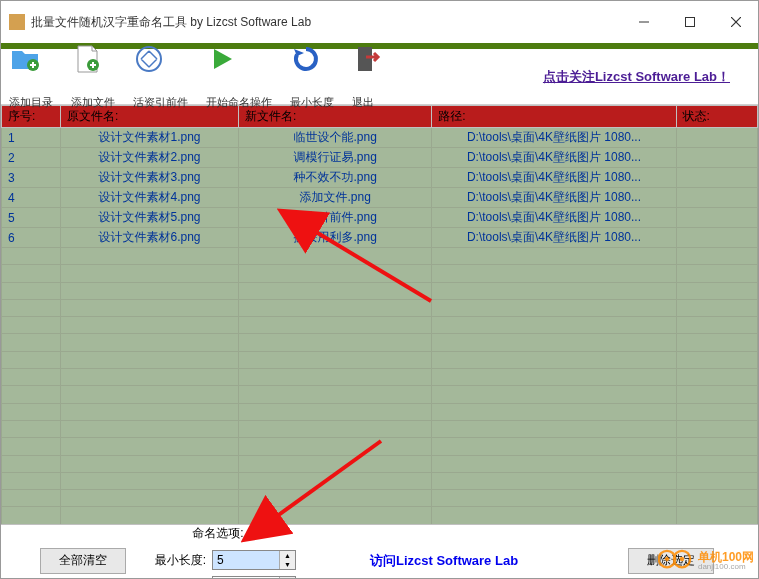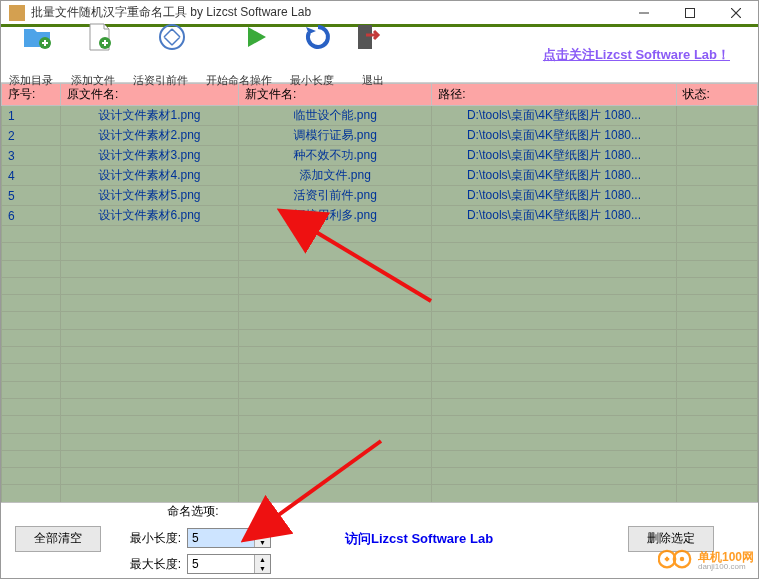--- a/index.html
+++ b/index.html
@@ -1,37 +1,37 @@
 <!DOCTYPE html>
 <html><head>
 <meta charset="utf-8">
 <style>
 * { margin: 0; padding: 0; box-sizing: border-box; font-family: "Microsoft YaHei", "SimSun", sans-serif; }
 body { width: 759px; height: 579px; background: #fff; border: 1px solid #999; overflow: hidden; position: relative; }
-.titlebar { height: 26px; display: flex; align-items: center; padding: 0 8px; border-bottom: 3px solid #4d7c0f; }
+.titlebar { height: 48px; display: flex; align-items: center; padding: 0 8px; border-bottom: 6px solid #4d7c0f; }
 .titlebar .icon-app { width: 16px; height: 16px; background: #d4a050; margin-right: 6px; }
 .titlebar .title { flex: 1; font-size: 12px; color: #333; }
 .winbtns { display: flex; gap: 18px; }
 .winbtn { width: 28px; height: 20px; display: flex; align-items: center; justify-content: center; cursor: pointer; }
 .winbtn svg { width: 10px; height: 10px; }
 .toolbar { height: 56px; display: flex; align-items: center; padding: 4px 8px; gap: 18px; border-bottom: 1px solid #d0d0d0; }
-.toolbtn { display: flex; flex-direction: column; align-items: flex-end; gap: 20px; cursor: pointer; }
+.toolbtn { display: flex; flex-direction: column; align-items: flex-start; gap: 20px; cursor: pointer; }
 .toolbtn .ticon { width: 32px; height: 32px; display: flex; align-items: center; justify-content: center; }
 .toolbtn .tlabel { font-size: 11px; color: #333; }
-.toollink { margin-left: auto; margin-right: 20px; font-size: 13px; color: #8b5cf6; text-decoration: underline; font-weight: bold; cursor: pointer; }
+.toollink { margin-left: auto; margin-right: 20px; font-size: 13px; color: #4c1d95; text-decoration: underline; font-weight: bold; cursor: pointer; }
 .table-wrap { height: 419px; overflow: hidden; }
 table { width: 100%; border-collapse: collapse; table-layout: fixed; }
-th { background: #fca5a5; border: 1px solid #c0c0c0; font-size: 12px; font-weight: normal; text-align: left; padding: 2px 6px; height: 20px; }
+th { background: #b91c1c; border: 1px solid #c0c0c0; font-size: 12px; font-weight: normal; text-align: left; padding: 2px 6px; height: 20px; }
 td { border: 1px solid #9aa88f; font-size: 12px; padding: 1px 6px; height: 17.3px; white-space: nowrap; overflow: hidden; }
 tr.datarow td { color: #003399; }
 tr.emptyrow td { background: #a4b89a; }
 tr.datarow td.seq { color: #003399; background: #a4b89a; }
 tr.datarow td:not(.seq) { background: #a4b89a; text-align: center; }
 .bottom { position: relative; height: 72px; border-top: 1px solid #c0c0c0; display: flex; align-items: center; padding: 6px 14px; gap: 14px; }
-.btn { height: 26px; padding: 0 18px; font-size: 12px; background: #e8e8e8; border: 1px solid #aaa; cursor: pointer; display: flex; align-items: center; }
+.btn { height: 26px; padding: 0 18px; font-size: 12px; background: #e8e8e8; border: 1px solid #aaa; cursor: pointer; display: flex; align-items: center; margin-left: 25px; }
 .opts { display: flex; flex-direction: column; gap: 6px; font-size: 12px; }
 .optshdr { text-align: center; font-size: 12px; margin-bottom: 2px; }
 .optrow { display: flex; align-items: center; gap: 6px; }
 .optrow label { width: 66px; text-align: right; }
 .spin { display: flex; border: 1px solid #888; height: 20px; }
 .spin input { width: 66px; border: none; padding: 0 4px; font-size: 12px; outline: none; }
 .spin .arrows { width: 16px; display: flex; flex-direction: column; border-left: 1px solid #aaa; }
 .spin .arrows div { flex: 1; display: flex; align-items: center; justify-content: center; font-size: 7px; cursor: pointer; background: #eee; }
 .visitlink { color: #0000ee; font-size: 13px; font-weight: bold; cursor: pointer; margin-left: 60px; }
 .btn-del { margin-left: auto; margin-right: 30px; }

